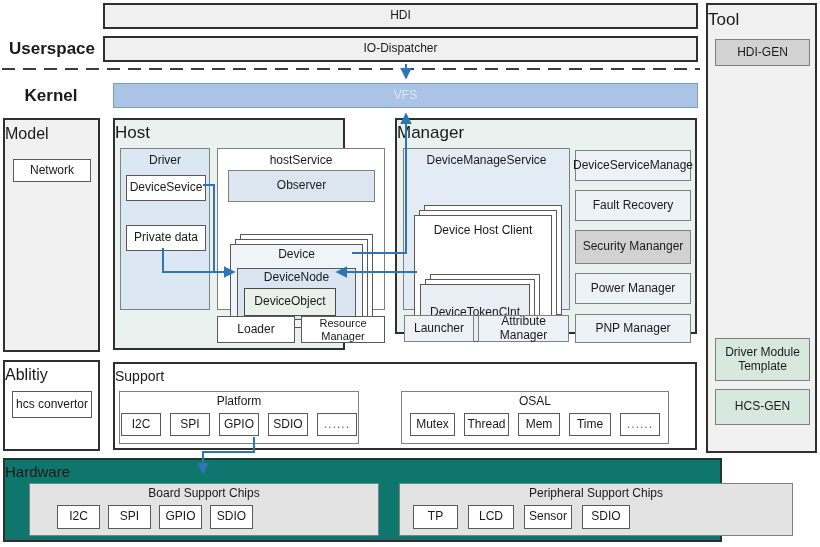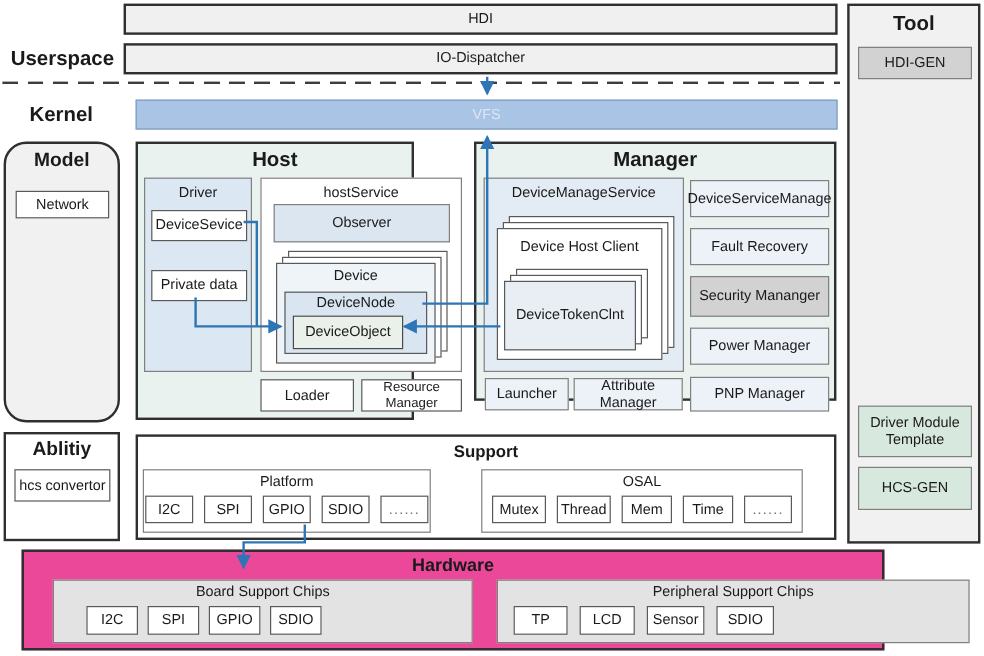--- a/index.html
+++ b/index.html
@@ -4,34 +4,34 @@
 <style>
   * { margin:0; padding:0; box-sizing:border-box; }
   html,body { background:#fff; }
   body { font-family:"Liberation Sans", sans-serif; color:#1a1a1a; }
   #stage { position:relative; width:820px; height:547px; background:#fff; overflow:hidden; }
 
   .abs { position:absolute; }
 
   
   .panel { position:absolute; border:2px solid #2f2f2f; }
-  .panel-title { text-align:center; font-weight:bold; }
+  .panel-title { font-weight:normal; }
 
   
   .box { position:absolute; display:flex; align-items:center; justify-content:center;
          font-size:12px; text-align:center; line-height:1.15; }
   .b-white  { background:#ffffff; border:1px solid #595959; }
   .b-lblue  { background:#edf2f8; border:1px solid #808080; }
   .b-gray   { background:#d2d2d2; border:1px solid #808080; }
   .b-green  { background:#d7e8de; border:1px solid #808080; }
 
   .sub-title { text-align:center; font-size:12px; padding-top:4px; }
 
   
-  .stack { position:absolute; }
+  .stack { position:absolute;margin-top:25px; }
   .stack .layer { position:absolute; width:100%; height:100%; background:#ffffff; border:1px solid #595959; }
   .stack .l2 { left:10px; top:-10px; }
   .stack .l1 { left:5px;  top:-5px; }
   .stack .front { position:absolute; left:0; top:0; width:100%; height:100%; border:1px solid #595959; }
 
   .dots { color:#6e6e6e; letter-spacing:1px; }
 
   #arrow-layer { position:absolute; left:0; top:0; z-index:10; pointer-events:none; }
 
   .dashed-line { position:absolute; height:2px;
@@ -46,21 +46,21 @@
   <div class="box b-white" style="left:103px; top:36px; width:595px; height:26px; background:#f0f0f0; border:2px solid #2f2f2f;">IO-Dispatcher</div>
 
   <div class="abs" style="left:4px; top:39px; width:96px; text-align:center; font-weight:bold; font-size:17px;">Userspace</div>
 
   <div class="dashed-line" style="left:2px; top:68px; width:698px;"></div>
 
   <div class="abs" style="left:14px; top:86px; width:74px; text-align:center; font-weight:bold; font-size:17px;">Kernel</div>
 
   <div class="box" style="left:113px; top:83px; width:585px; height:25px; background:#a9c4e4; border:1px solid #7f9cbf; color:#dce6f2;">VFS</div>
 
-  <div class="panel" style="left:3px; top:118px; width:97px; height:234px; background:#f1f1f1;border-radius:19px;">
+  <div class="panel" style="left:3px; top:118px; width:97px; height:234px; background:#f1f1f1;">
     <div class="panel-title" style="padding-top:5px; font-size:16px;">Model</div>
     <div class="box b-white" style="left:8px; top:39px; width:78px; height:23px;">Network</div>
   </div>
 
   <div class="panel" style="left:113px; top:118px; width:232px; height:232px; background:#e9f2ee;">
     <div class="panel-title" style="padding-top:3px; font-size:17px;">Host</div>
 
     <div class="abs" style="left:5px; top:28px; width:90px; height:162px; background:#dbe7f2; border:1px solid #808080;">
       <div class="sub-title">Driver</div>
       <div class="box b-white" style="left:5px; top:26px; width:80px; height:26px;">DeviceSevice</div>
@@ -150,21 +150,21 @@
     </div>
   </div>
 
   <div class="panel" style="left:706px; top:3px; width:111px; height:450px; background:#f1f1f1;">
     <div class="panel-title" style="padding-top:5px; font-size:17px;">Tool</div>
     <div class="box b-gray" style="left:7px; top:34px; width:95px; height:27px;">HDI-GEN</div>
     <div class="box b-green" style="left:7px; top:333px; width:95px; height:43px; padding:0 8px;">Driver Module Template</div>
     <div class="box b-green" style="left:7px; top:384px; width:95px; height:36px;">HCS-GEN</div>
   </div>
 
-  <div class="panel" style="left:18px; top:458px; width:719px; height:84px; background:#ec4899;">
+  <div class="panel" style="left:3px; top:458px; width:719px; height:84px; background:#0f766e;">
     <div class="panel-title" style="padding-top:3px; font-size:15px;">Hardware</div>
 
     <div class="abs" style="left:24px; top:23px; width:350px; height:53px; background:#e3e3e3; border:1px solid #808080;">
       <div class="sub-title" style="padding-top:2px;">Board Support Chips</div>
       <div style="display:flex; justify-content:flex-start; gap:8px; margin-top:5px; padding-left:27px;">
         <div class="box b-white" style="position:static; min-width:43px; height:24px; padding:0 4px;">I2C</div>
         <div class="box b-white" style="position:static; min-width:43px; height:24px; padding:0 4px;">SPI</div>
         <div class="box b-white" style="position:static; min-width:43px; height:24px; padding:0 4px;">GPIO</div>
         <div class="box b-white" style="position:static; min-width:43px; height:24px; padding:0 4px;">SDIO</div>
       </div>

